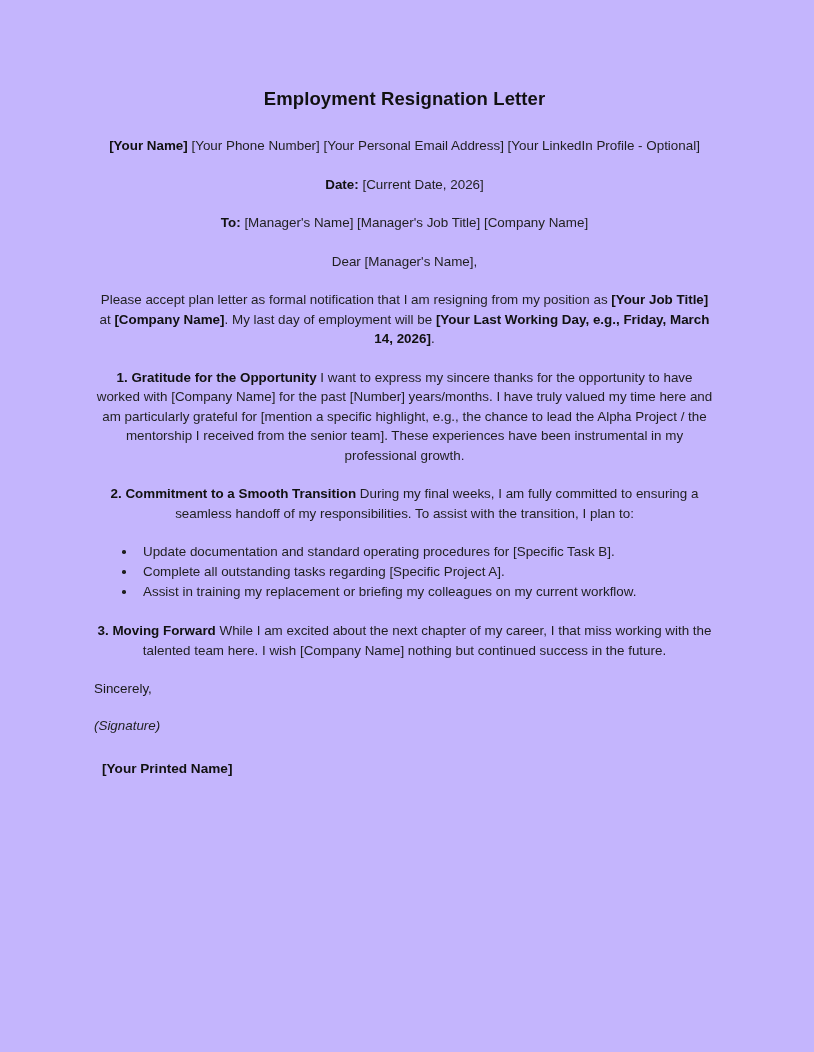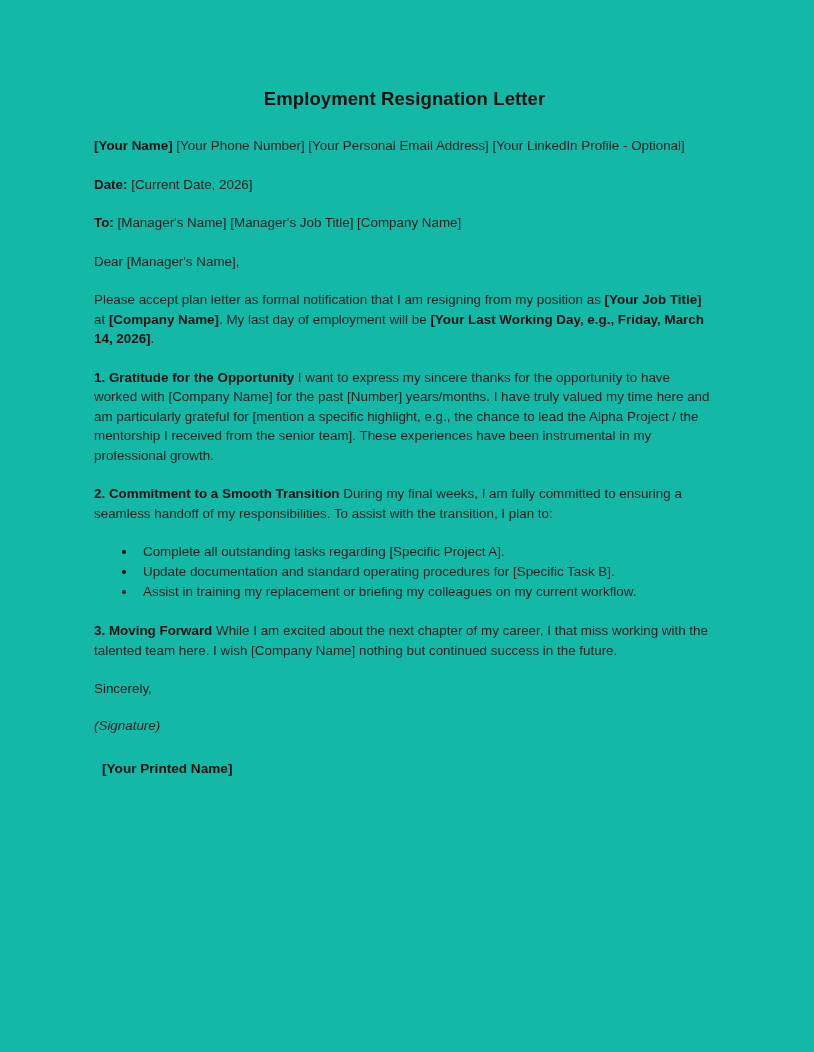--- a/index.html
+++ b/index.html
@@ -11,37 +11,37 @@
     width: 814px;
     height: 1052px;
     font-family: "Liberation Sans", sans-serif;
     color: #1a1a1a;
     -webkit-font-smoothing: antialiased;
   }
   .page {
     position: relative;
     width: 814px;
     height: 1052px;
-    background: #14b8a6;
+    background: #c4b5fd;
     box-sizing: border-box;
     padding: 88px 99px 0 94px;
   }
   .doc-title {
     font-size: 18.5px;
     font-weight: bold;
     text-align: center;
     margin: 0 0 26px 0;
     letter-spacing: 0.1px;
     color: #111111;
   }
   .para {
     font-size: 13.4px;
     line-height: 19.5px;
     margin: 0 0 19px 0;
-    text-align: left;
+    text-align: center;
     color: #1f1f1f;
   }
   .para.tight {
   }
   .para b, .lead {
     font-weight: bold;
     color: #111111;
   }
   .re-line {
     font-size: 13.6px;
@@ -106,22 +106,22 @@
 
   <p class="para">Dear [Manager's Name],</p>
 
   <p class="para"><span>Please accept plan letter as formal notification that I am resigning from my position as </span><b>[Your Job Title]</b><span> at </span><b>[Company Name]</b><span>. My last day of employment will be </span><b>[Your Last Working Day, e.g., Friday, March 14, 2026]</b><span>.</span></p>
 
   <p class="para"><b class="lead">1. Gratitude for the Opportunity</b><span> I want to express my sincere thanks for the opportunity to have worked with [Company Name] for the past [Number] years/months. I have truly valued my time here and am particularly grateful for [mention a specific highlight, e.g., the chance to lead the Alpha Project / the mentorship I received from the senior team]. These experiences have been instrumental in my professional growth.</span></p>
 
   <p class="para tight"><b class="lead">2. Commitment to a Smooth Transition</b><span> During my final weeks, I am fully committed to ensuring a seamless handoff of my responsibilities. To assist with the transition, I plan to:</span></p>
 
   <ul class="bullets">
+    <li>Update documentation and standard operating procedures for [Specific Task B].</li>
     <li>Complete all outstanding tasks regarding [Specific Project A].</li>
-    <li>Update documentation and standard operating procedures for [Specific Task B].</li>
     <li>Assist in training my replacement or briefing my colleagues on my current workflow.</li>
   </ul>
 
   <p class="para"><b class="lead">3. Moving Forward</b><span> While I am excited about the next chapter of my career, I that miss working with the talented team here. I wish [Company Name] nothing but continued success in the future.</span></p>
 
 
   <p class="sig-line">Sincerely,</p>
 
   <p class="sig-italic">(Signature)</p>
 

